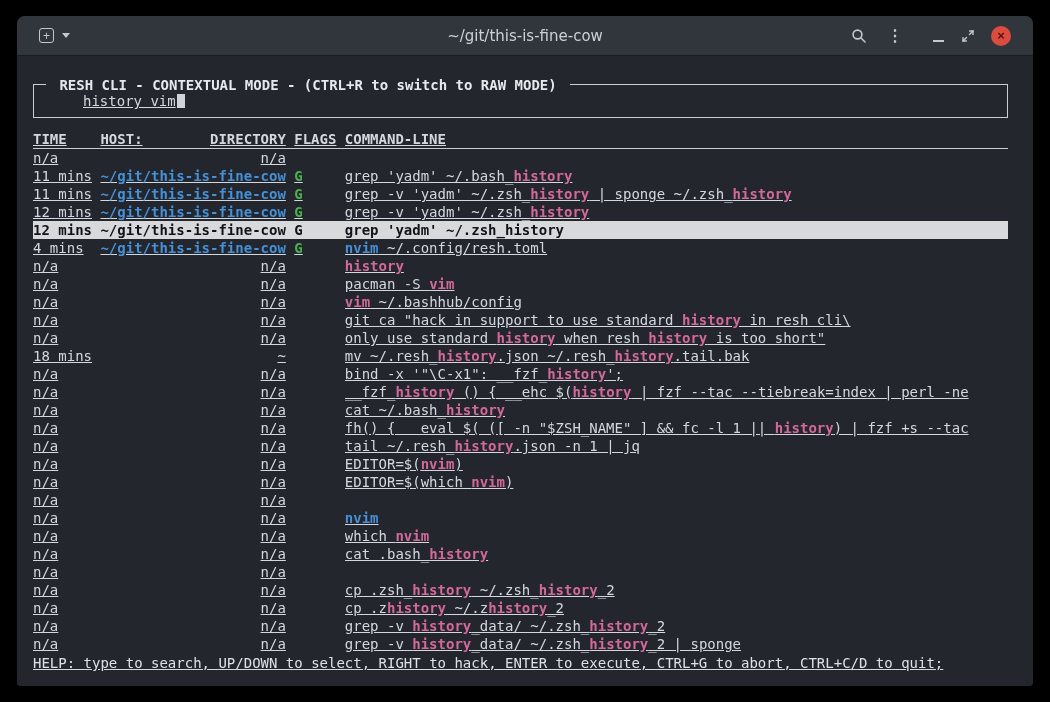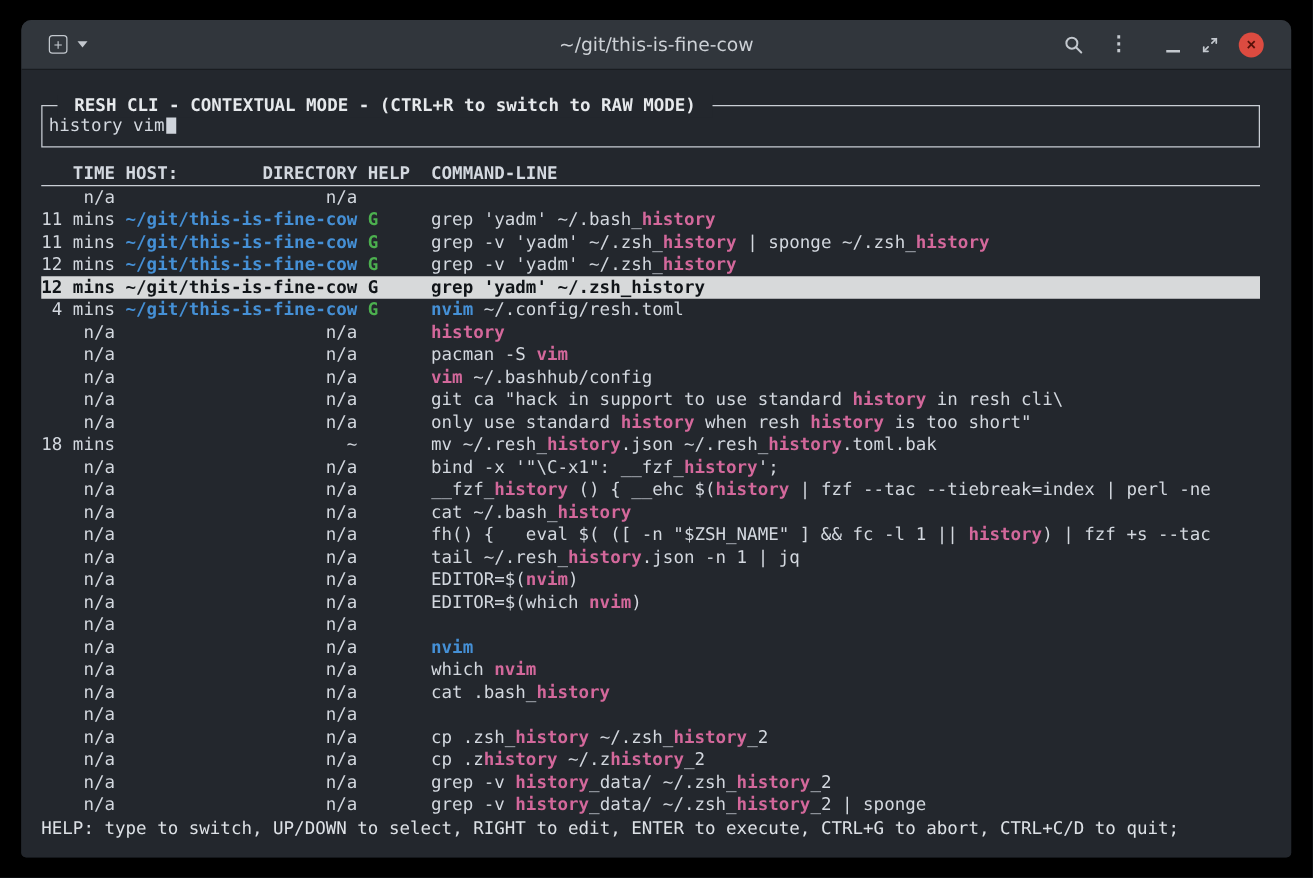--- a/index.html
+++ b/index.html
@@ -28,29 +28,29 @@
   .btn-search{margin-right:20px;}
   .btn-menu{margin-right:28px;}
   .kebab{color:var(--tbfg);font-size:16px;font-weight:bold;line-height:16px;}
   .btn-min{margin-right:16px;width:14px;height:20px;}
   .min-bar{display:block;width:11px;height:2px;background:var(--tbfg);margin-top:10px;}
   .btn-restore{margin-right:16px;}
   .btn-close{margin-right:22px;width:20px;height:20px;border-radius:50%;background:var(--red);}
   .close-x{color:#551109;font-size:13px;font-weight:bold;line-height:20px;}
   
   .term{height:630px;padding:28px 25px 8px 16px;background:var(--bg);
-    color:var(--fg);font-size:14px;line-height:18px;}
+    color:var(--fg);font-size:14px;line-height:18px;text-decoration:underline;}
   .querybox{position:relative;border:1px solid var(--line);height:34px;margin-bottom:12px;}
   .qlabel{position:absolute;top:-9px;left:12px;background:var(--bg);padding:0 5px;
     font-weight:bold;color:#e6e9ec;white-space:pre;}
-  .qline{padding:7px 5px;white-space:pre;}
+  .qline{padding:7px 5px;white-space:pre;margin-left:44px;}
   .cursor{display:inline-block;width:8px;height:15px;background:#cfd4db;vertical-align:-2px;margin-left:1px;}
   .hdr-row{display:flex;height:19px;border-bottom:1px solid var(--line);font-weight:bold;white-space:pre;}
   .row{display:flex;height:18px;white-space:pre;}
-  .col-time{flex:none;width:7ch;text-align:right;white-space:pre;}
+  .col-time{flex:none;width:7ch;text-align:left;white-space:pre;}
   .col-dir{flex:none;width:22ch;text-align:right;margin-left:1ch;white-space:pre;}
   .hdr-dir{display:inline-flex;justify-content:space-between;text-align:left;}
   .col-flags{flex:none;width:5ch;margin-left:1ch;white-space:pre;font-weight:bold;color:var(--green);}
   .col-cmd{flex:1;margin-left:1ch;white-space:pre;overflow:hidden;}
   .path{color:var(--blue);font-weight:bold;}
   .seg-match{color:var(--match);font-weight:bold;}
   .seg-blue{color:var(--blue);font-weight:bold;}
   .row.selected{background:var(--sel_bg);color:var(--sel_fg);font-weight:bold;}
   .row.selected span{color:var(--sel_fg) !important;}
   .statusbar{height:18px;background:var(--sel_bg);color:var(--sel_fg);font-weight:bold;
@@ -106,53 +106,53 @@
         <span class="qlabel"> RESH CLI - CONTEXTUAL MODE - (CTRL+R to switch to RAW MODE) </span>
         <div class="qline"><span>history vim</span><span class="cursor"></span></div>
       </div>
 
       <div class="hdr-row">
         <span class="col-time">TIME</span>
         <span class="col-dir hdr-dir">
           <span>HOST:</span>
           <span>DIRECTORY</span>
         </span>
-        <span class="col-flags" style="color:var(--fg);">HELP</span>
+        <span class="col-flags" style="color:var(--fg);">FLAGS</span>
         <span class="col-cmd">COMMAND-LINE</span>
       </div>
 
       <div id="rows">
           <div class="row"><span class="col-time">n/a</span><span class="col-dir">n/a</span><span class="col-flags"></span></div>
           <div class="row"><span class="col-time">11 mins</span><span class="col-dir path">~/git/this-is-fine-cow</span><span class="col-flags">G</span><span class="col-cmd"><span>grep 'yadm' ~/.bash_</span><span class="seg-match">history</span></span></div>
           <div class="row"><span class="col-time">11 mins</span><span class="col-dir path">~/git/this-is-fine-cow</span><span class="col-flags">G</span><span class="col-cmd"><span>grep -v 'yadm' ~/.zsh_</span><span class="seg-match">history</span><span> | sponge ~/.zsh_</span><span class="seg-match">history</span></span></div>
           <div class="row"><span class="col-time">12 mins</span><span class="col-dir path">~/git/this-is-fine-cow</span><span class="col-flags">G</span><span class="col-cmd"><span>grep -v 'yadm' ~/.zsh_</span><span class="seg-match">history</span></span></div>
           <div class="row selected"><span class="col-time">12 mins</span><span class="col-dir path">~/git/this-is-fine-cow</span><span class="col-flags">G</span><span class="col-cmd"><span>grep 'yadm' ~/.zsh_</span><span class="seg-match">history</span></span></div>
           <div class="row"><span class="col-time">4 mins</span><span class="col-dir path">~/git/this-is-fine-cow</span><span class="col-flags">G</span><span class="col-cmd"><span class="seg-blue">nvim</span><span> ~/.config/resh.toml</span></span></div>
           <div class="row"><span class="col-time">n/a</span><span class="col-dir">n/a</span><span class="col-flags"></span><span class="col-cmd"><span class="seg-match">history</span></span></div>
           <div class="row"><span class="col-time">n/a</span><span class="col-dir">n/a</span><span class="col-flags"></span><span class="col-cmd"><span>pacman -S </span><span class="seg-match">vim</span></span></div>
           <div class="row"><span class="col-time">n/a</span><span class="col-dir">n/a</span><span class="col-flags"></span><span class="col-cmd"><span class="seg-match">vim</span><span> ~/.bashhub/config</span></span></div>
           <div class="row"><span class="col-time">n/a</span><span class="col-dir">n/a</span><span class="col-flags"></span><span class="col-cmd"><span>git ca "hack in support to use standard </span><span class="seg-match">history</span><span> in resh cli\</span></span></div>
           <div class="row"><span class="col-time">n/a</span><span class="col-dir">n/a</span><span class="col-flags"></span><span class="col-cmd"><span>only use standard </span><span class="seg-match">history</span><span> when resh </span><span class="seg-match">history</span><span> is too short"</span></span></div>
-          <div class="row"><span class="col-time">18 mins</span><span class="col-dir">~</span><span class="col-flags"></span><span class="col-cmd"><span>mv ~/.resh_</span><span class="seg-match">history</span><span>.json ~/.resh_</span><span class="seg-match">history</span><span>.toml.bak</span></span></div>
+          <div class="row"><span class="col-time">18 mins</span><span class="col-dir">~</span><span class="col-flags"></span><span class="col-cmd"><span>mv ~/.resh_</span><span class="seg-match">history</span><span>.json ~/.resh_</span><span class="seg-match">history</span><span>.tail.bak</span></span></div>
           <div class="row"><span class="col-time">n/a</span><span class="col-dir">n/a</span><span class="col-flags"></span><span class="col-cmd"><span>bind -x '"\C-x1": __fzf_</span><span class="seg-match">history</span><span>';</span></span></div>
           <div class="row"><span class="col-time">n/a</span><span class="col-dir">n/a</span><span class="col-flags"></span><span class="col-cmd"><span>__fzf_</span><span class="seg-match">history</span><span> () { __ehc $(</span><span class="seg-match">history</span><span> | fzf --tac --tiebreak=index | perl -ne</span></span></div>
           <div class="row"><span class="col-time">n/a</span><span class="col-dir">n/a</span><span class="col-flags"></span><span class="col-cmd"><span>cat ~/.bash_</span><span class="seg-match">history</span></span></div>
           <div class="row"><span class="col-time">n/a</span><span class="col-dir">n/a</span><span class="col-flags"></span><span class="col-cmd"><span>fh() {   eval $( ([ -n "$ZSH_NAME" ] &amp;&amp; fc -l 1 || </span><span class="seg-match">history</span><span>) | fzf +s --tac</span></span></div>
           <div class="row"><span class="col-time">n/a</span><span class="col-dir">n/a</span><span class="col-flags"></span><span class="col-cmd"><span>tail ~/.resh_</span><span class="seg-match">history</span><span>.json -n 1 | jq</span></span></div>
           <div class="row"><span class="col-time">n/a</span><span class="col-dir">n/a</span><span class="col-flags"></span><span class="col-cmd"><span>EDITOR=$(</span><span class="seg-match">nvim</span><span>)</span></span></div>
           <div class="row"><span class="col-time">n/a</span><span class="col-dir">n/a</span><span class="col-flags"></span><span class="col-cmd"><span>EDITOR=$(which </span><span class="seg-match">nvim</span><span>)</span></span></div>
           <div class="row"><span class="col-time">n/a</span><span class="col-dir">n/a</span><span class="col-flags"></span></div>
           <div class="row"><span class="col-time">n/a</span><span class="col-dir">n/a</span><span class="col-flags"></span><span class="col-cmd"><span class="seg-blue">nvim</span></span></div>
           <div class="row"><span class="col-time">n/a</span><span class="col-dir">n/a</span><span class="col-flags"></span><span class="col-cmd"><span>which </span><span class="seg-match">nvim</span></span></div>
           <div class="row"><span class="col-time">n/a</span><span class="col-dir">n/a</span><span class="col-flags"></span><span class="col-cmd"><span>cat .bash_</span><span class="seg-match">history</span></span></div>
           <div class="row"><span class="col-time">n/a</span><span class="col-dir">n/a</span><span class="col-flags"></span></div>
           <div class="row"><span class="col-time">n/a</span><span class="col-dir">n/a</span><span class="col-flags"></span><span class="col-cmd"><span>cp .zsh_</span><span class="seg-match">history</span><span> ~/.zsh_</span><span class="seg-match">history</span><span>_2</span></span></div>
           <div class="row"><span class="col-time">n/a</span><span class="col-dir">n/a</span><span class="col-flags"></span><span class="col-cmd"><span>cp .z</span><span class="seg-match">history</span><span> ~/.z</span><span class="seg-match">history</span><span>_2</span></span></div>
           <div class="row"><span class="col-time">n/a</span><span class="col-dir">n/a</span><span class="col-flags"></span><span class="col-cmd"><span>grep -v </span><span class="seg-match">history</span><span>_data/ ~/.zsh_</span><span class="seg-match">history</span><span>_2</span></span></div>
           <div class="row"><span class="col-time">n/a</span><span class="col-dir">n/a</span><span class="col-flags"></span><span class="col-cmd"><span>grep -v </span><span class="seg-match">history</span><span>_data/ ~/.zsh_</span><span class="seg-match">history</span><span>_2 | sponge</span></span></div>
         </div>
 
 
-      <div class="helpline">HELP: type to switch, UP/DOWN to select, RIGHT to edit, ENTER to execute, CTRL+G to abort, CTRL+C/D to quit;</div>
+      <div class="helpline">HELP: type to search, UP/DOWN to select, RIGHT to hack, ENTER to execute, CTRL+G to abort, CTRL+C/D to quit;</div>
 
     </div>
   </div>
 </div>
 
 </body></html>

